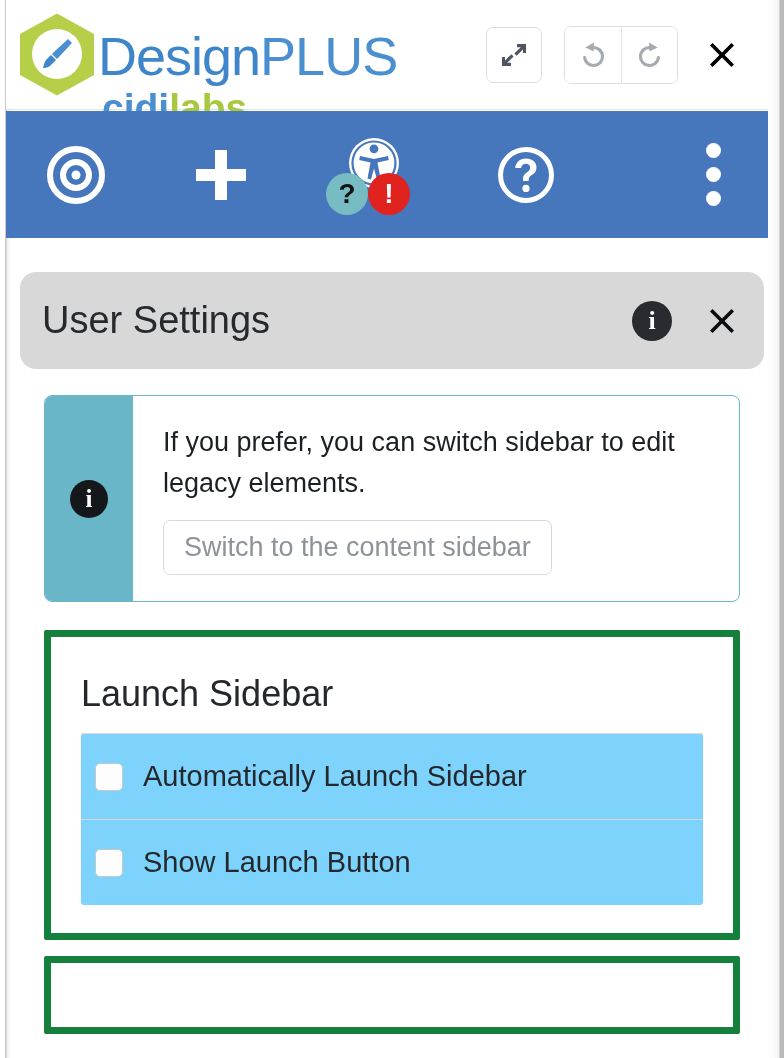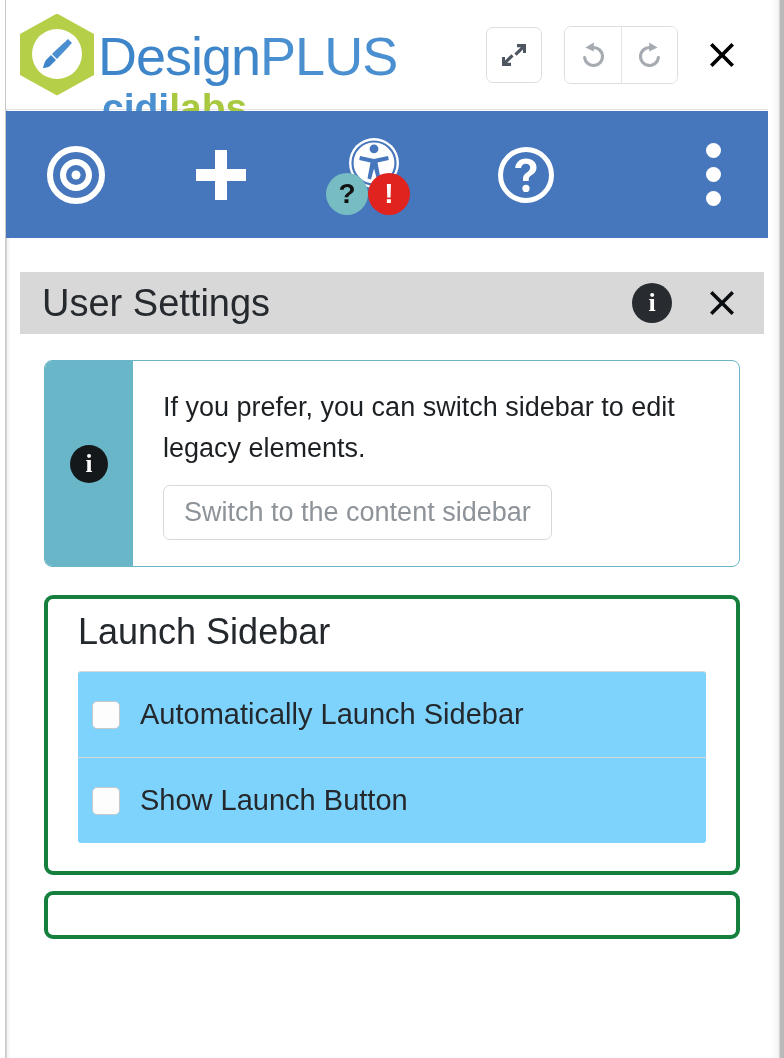--- a/index.html
+++ b/index.html
@@ -182,25 +182,26 @@
 
   
   .settings-panel {
     position: absolute;
     left: 20px; top: 272px;
     width: 744px;
     bottom: 0;
     background: #ffffff;
   }
   .panel-header {
-    height: 62px;
+    height: 97px;
     background: #d8d8d8;
     display: flex;
     align-items: center;
     padding: 0 22px 0 22px;
+    border-radius: 16px;
   }
   .panel-title {
     font-size: 38px;
     color: #262a2e;
     font-weight: 400;
     letter-spacing: 0px;
   }
   .panel-header-actions {
     margin-left: auto;
     display: flex;
@@ -267,24 +268,24 @@
     background: #fff;
     color: #8d9399;
     font-size: 27px;
     padding: 11px 20px;
     cursor: pointer;
     font-family: "Liberation Sans", sans-serif;
   }
 
   
   .card {
-    border: 4px solid #15803d;
-    border-radius: 9px;
-    background: #fff;
-    padding: 12px 30px 28px 30px;
+    border: 7px solid #15803d;
+    border-radius: 2px;
+    background: #fff;
+    padding: 36px 30px 28px 30px;
   }
   .card + .card { margin-top: 16px; }
   .card-title {
     font-size: 36px;
     color: #24282c;
     font-weight: 400;
     margin-bottom: 18px;
   }
   .card-desc {
     font-size: 27px;

